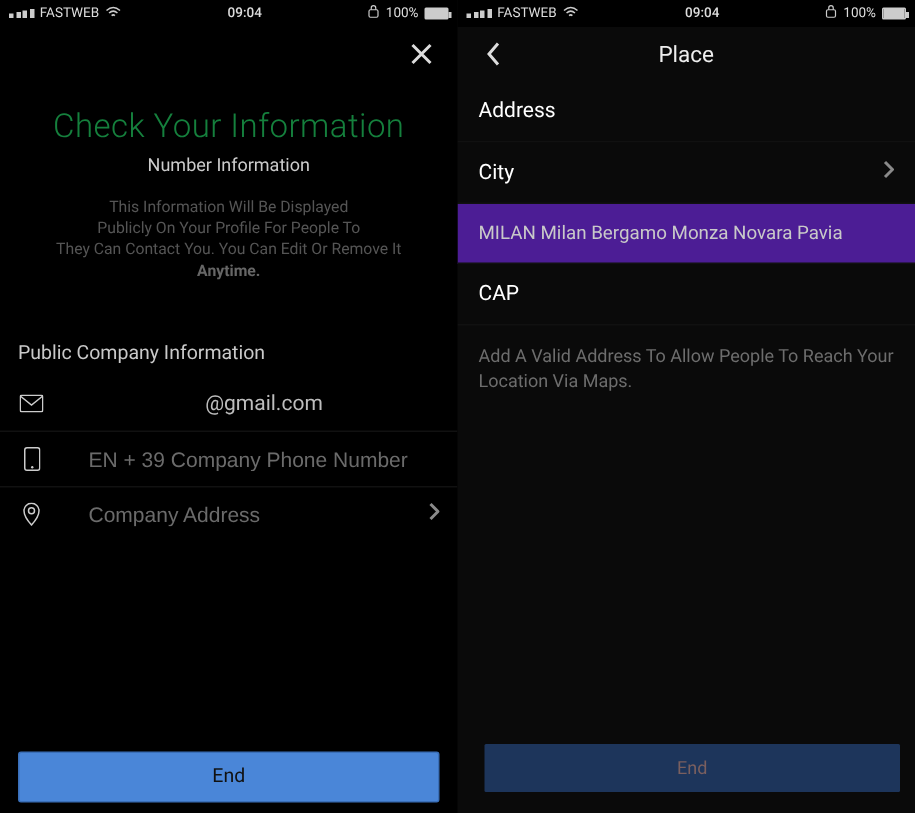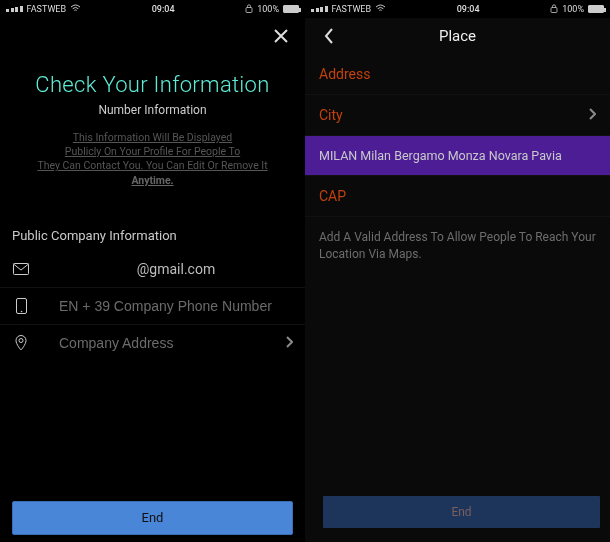--- a/index.html
+++ b/index.html
@@ -64,38 +64,38 @@
   }
   .navbar .nav-left { left: 4px; }
   .navbar .nav-right { right: 4px; }
   .x-icon svg, .back-icon svg { stroke:#ddd; stroke-width:2; fill:none; }
 
   
   .title {
     text-align: center;
     font-size: 22px;
     font-weight: 300;
-    color: #5eead4;
+    color: #15803d;
     margin-top: 18px;
     letter-spacing: 0.3px;
   }
   .subtitle {
     text-align: center;
     font-size: 12px;
     color: #ccc;
     margin-top: 6px;
   }
   .desc {
     text-align: center;
     font-size: 10.5px;
     color: #555;
     margin: 14px 22px 0;
     line-height: 1.35;
   }
-  .desc .d1,.desc .d2,.desc .d3,.desc .d4{display:block;text-decoration:underline;}
+  .desc .d1,.desc .d2,.desc .d3,.desc .d4{display:block;}
   .desc .d4{font-weight:700;color:#666;}
 
   .section-label {
     font-size: 13px;
     color: #c9c9c9;
     margin: 40px 12px 8px;
   }
 
   .field-row {
     display: flex;
@@ -127,21 +127,21 @@
     font-size: 13px;
     display:flex;align-items:center;justify-content:center;
     cursor:pointer;
   }
 
   
   .r-row {
     display:flex; align-items:center; justify-content:space-between;
     padding: 12px 14px;
     font-size: 14px;
-    color:#c2410c;
+    color:#ffffff;
     border-bottom: 1px solid #111;
     background:#0a0a0a;
   }
   .r-row.selected {
     background:#4c1d95;
     color:#c9c9c9;
     font-size: 12.5px;
     white-space: nowrap;
     overflow:hidden;
   }

